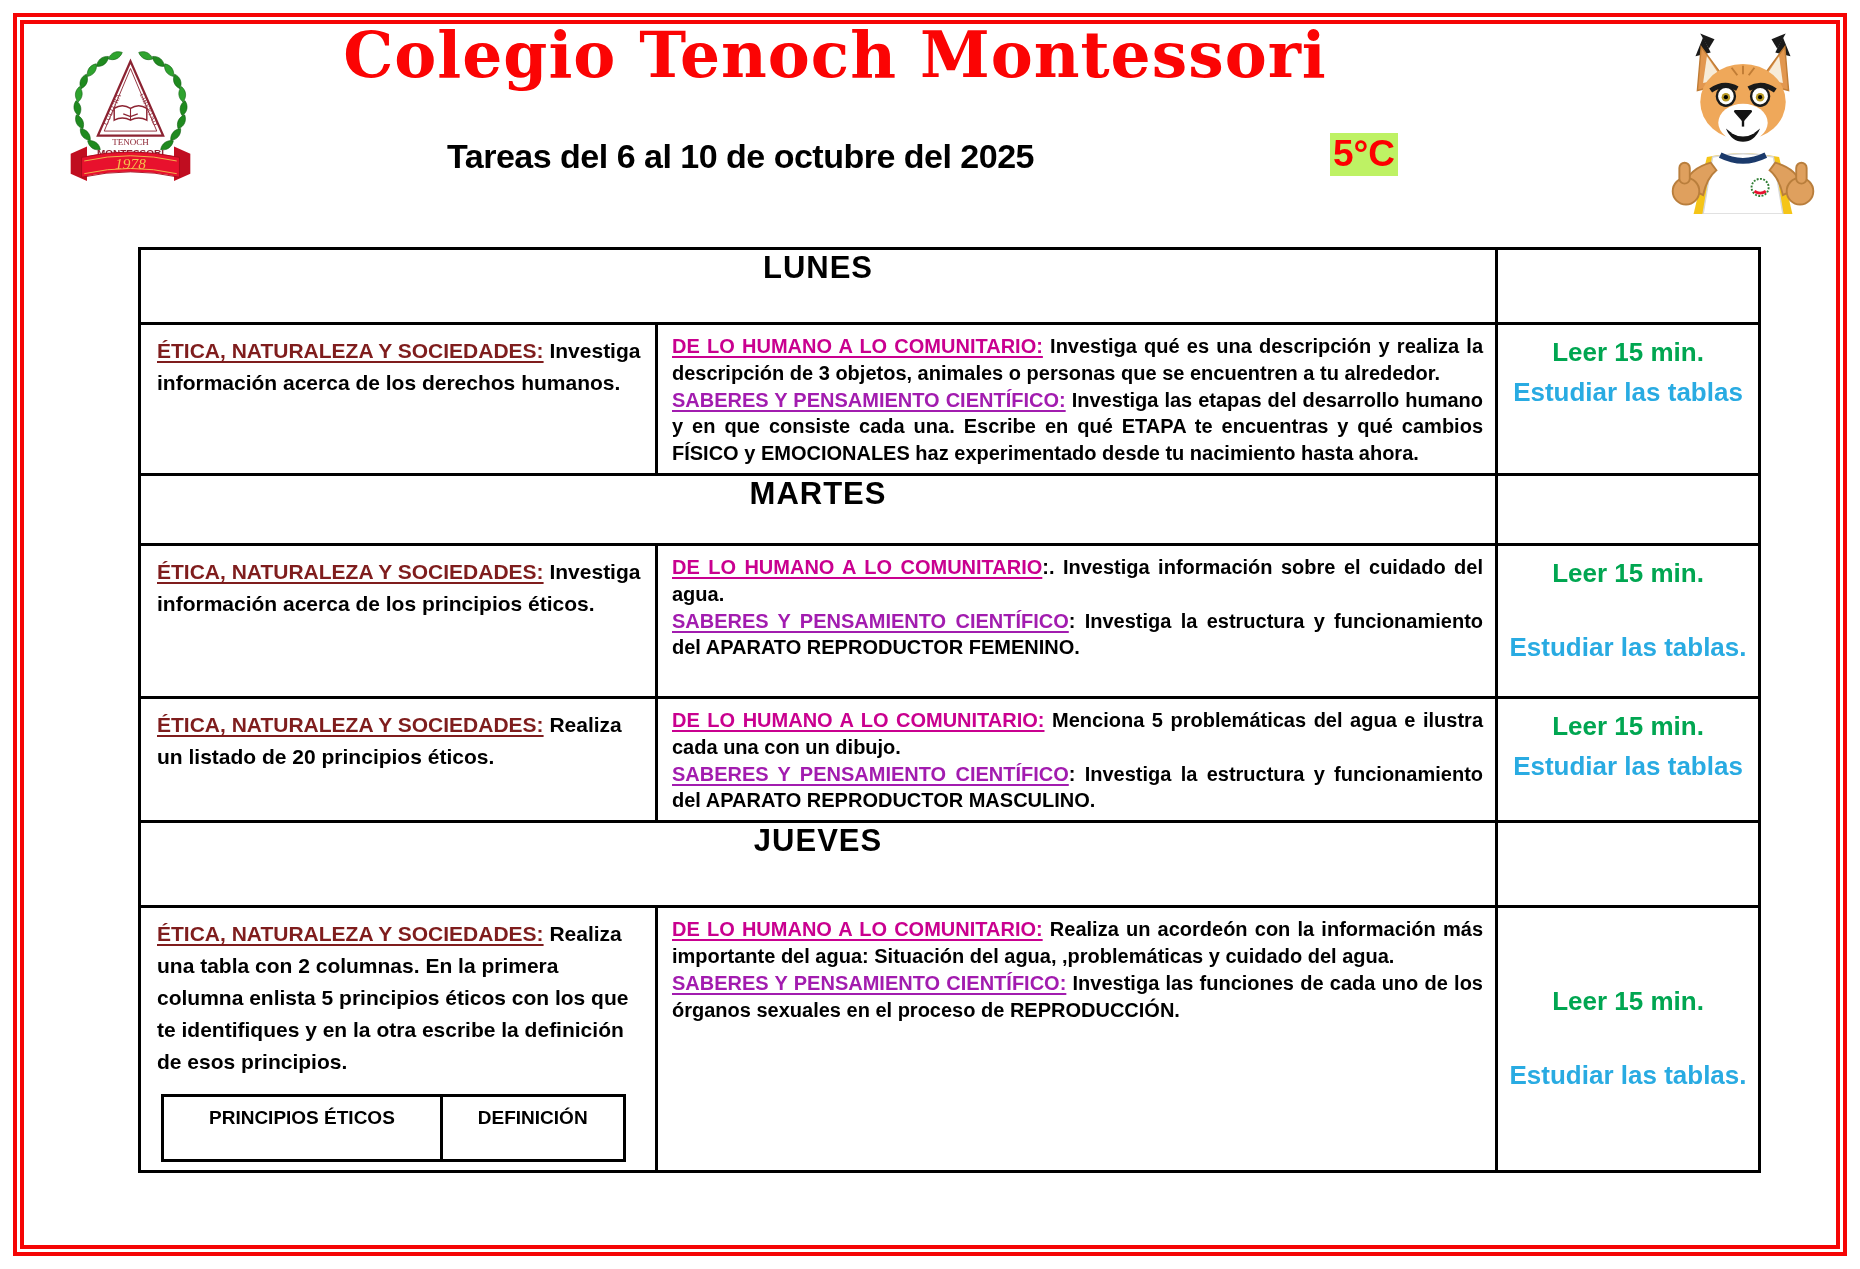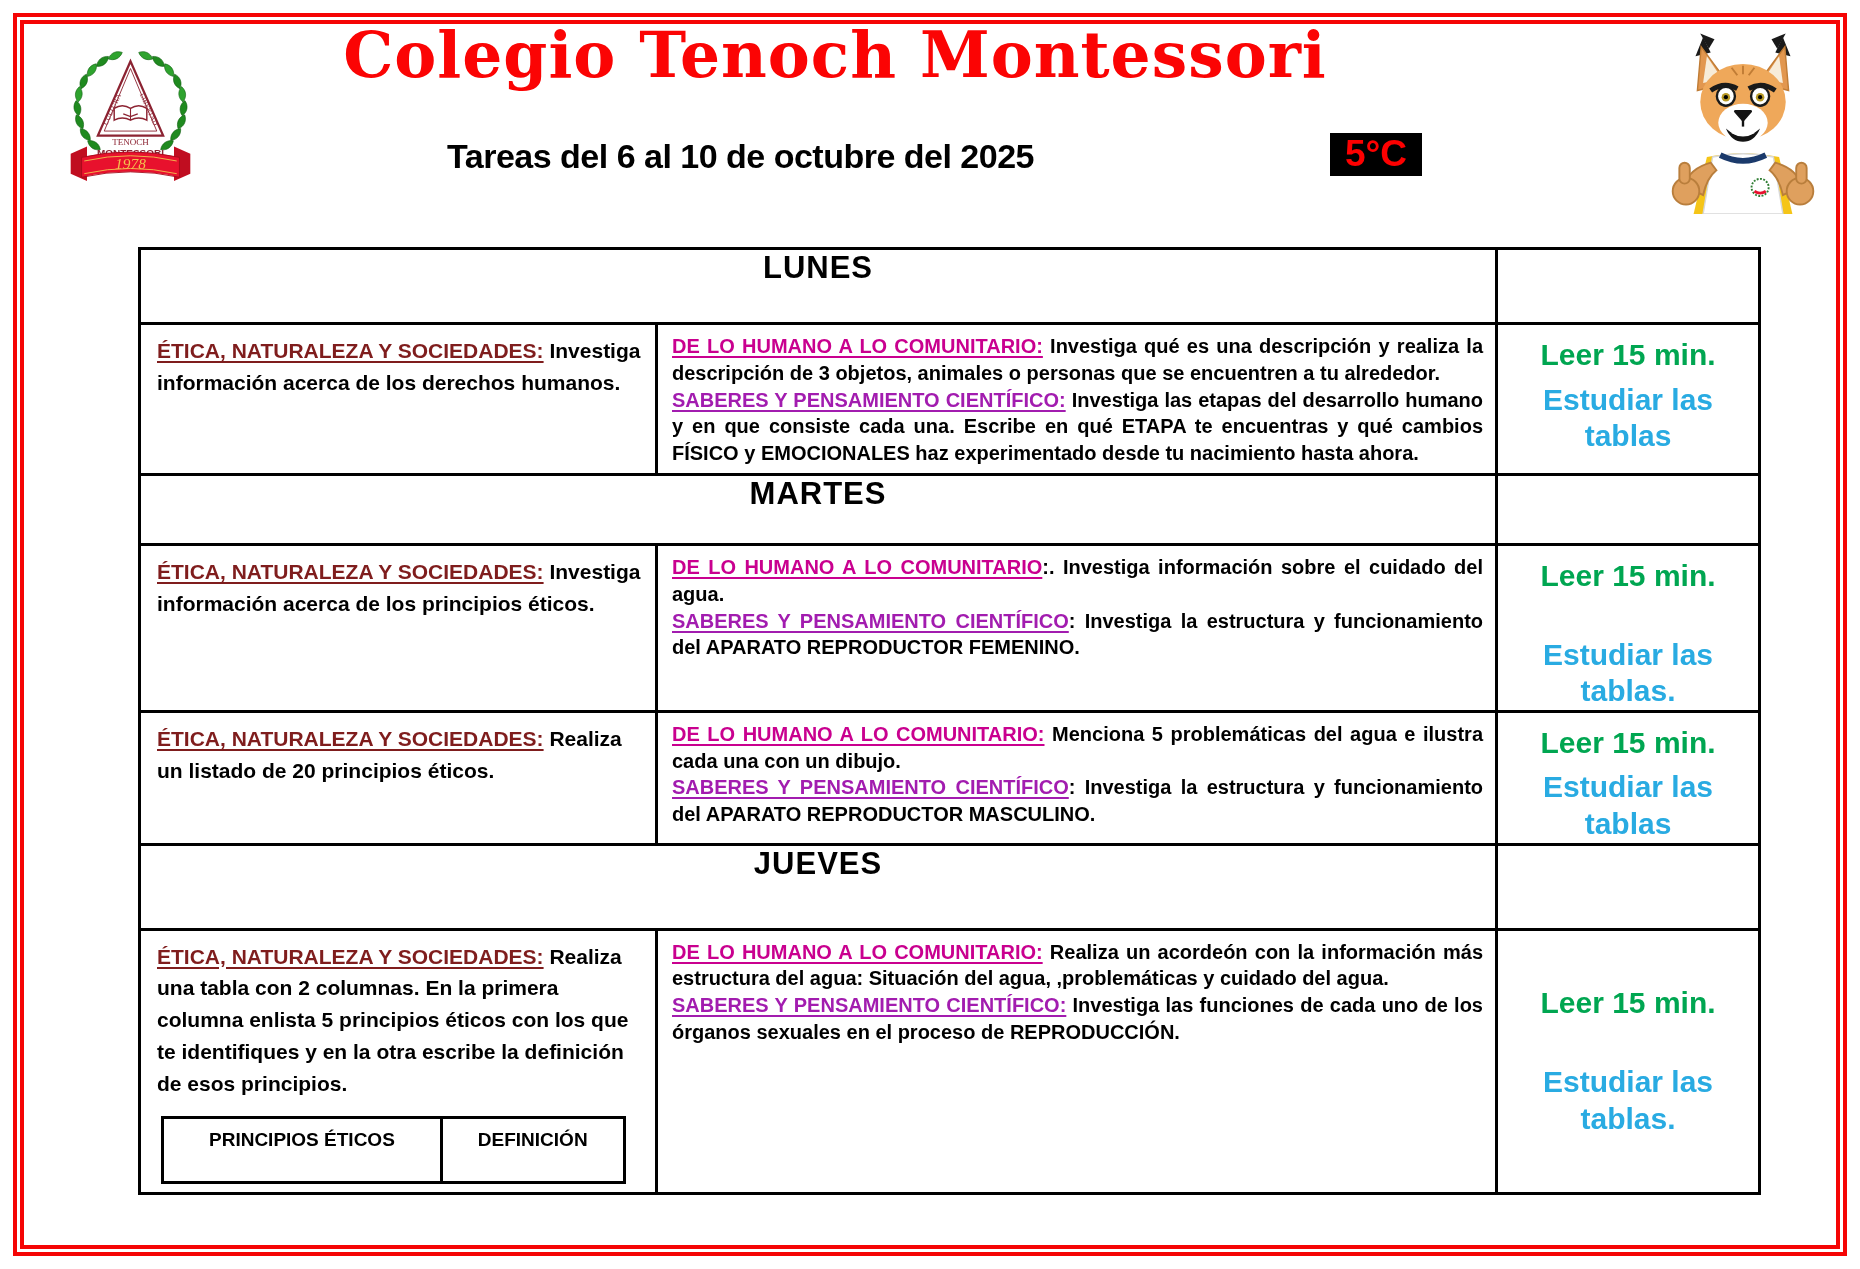--- a/index.html
+++ b/index.html
@@ -18,35 +18,35 @@
     position:absolute; left:240px; top:18px; width:1190px; text-align:center;
     font-family:"DejaVu Serif", serif; font-weight:bold; font-size:63px;
     color:#fb0404; letter-spacing:1px; white-space:nowrap;
   }
   .subtitle {
     position:absolute; left:447px; top:137px; font-size:34px; font-weight:bold;
     color:#000; letter-spacing:-0.5px; white-space:nowrap;
   }
   .grade-badge {
     position:absolute; left:1330px; top:133px; font-size:37px; font-weight:bold;
-    background:#000000; color:#fd0000; padding:0 15px; line-height:1.15;
+    background:#bef264; color:#fd0000; padding:0 3px; line-height:1.15;
   }
   
   table.tareas {
     position:absolute; left:138px; top:247px; width:1620px;
     border-collapse:collapse; table-layout:fixed; background:#fff;
   }
   table.tareas td { border:3px solid #000; vertical-align:top; }
   td.day-cell {
     text-align:center; vertical-align:middle; font-size:31px; font-weight:bold;
     letter-spacing:1px; padding-bottom:10px;
   }
   td.ethics-cell { padding:10px 14px 8px 16px; font-size:21px; font-weight:bold; line-height:1.52; }
   td.main-cell { padding:8px 12px 6px 14px; font-size:20px; font-weight:bold; line-height:1.34; text-align:justify; }
-  td.hw-cell { text-align:center; font-size:30px; font-weight:bold; line-height:1.22; padding-top:12px; }
+  td.hw-cell { text-align:center; font-size:26px; font-weight:bold; line-height:1.22; padding-top:12px; }
   td.hw-cell.centered { vertical-align:middle; padding-top:0; }
   .lbl { text-decoration:underline; text-underline-offset:3px; }
   .lbl-ethics { color:#7f1d1d; }
   .lbl-comm { color:#c9008f; }
   .lbl-sci { color:#a21caf; }
   .hw-read { color:#00a651; }
   .hw-study { color:#29abe2; }
   .hw-gap { margin-top:42px; }
   .hw-small-gap { margin-top:8px; }
   p.task { margin:0; }
@@ -244,21 +244,21 @@
       <table class="mini">
         <tbody>
               <tr>
           <td>PRINCIPIOS ÉTICOS</td>
           <td>DEFINICIÓN</td>
         </tr>
       </tbody>
           </table>
     </td>
     <td class="main-cell">
-      <p class="task"><span class="lbl lbl-comm">DE LO HUMANO A LO COMUNITARIO:</span><span> Realiza un acordeón con la información más estructura del agua: Situación del agua, ,problemáticas y cuidado del agua.</span></p>
+      <p class="task"><span class="lbl lbl-comm">DE LO HUMANO A LO COMUNITARIO:</span><span> Realiza un acordeón con la información más importante del agua: Situación del agua, ,problemáticas y cuidado del agua.</span></p>
       <p class="task"><span class="lbl lbl-sci">SABERES Y PENSAMIENTO CIENTÍFICO:</span><span> Investiga las funciones de cada uno de los órganos sexuales en el proceso de REPRODUCCIÓN.</span></p>
     </td>
     <td class="hw-cell centered">
       <div class="hw-read">Leer 15 min.</div>
       <div class="hw-study hw-gap">Estudiar las tablas.</div>
     </td>
   </tr>
 </tbody>
   </table>
 

